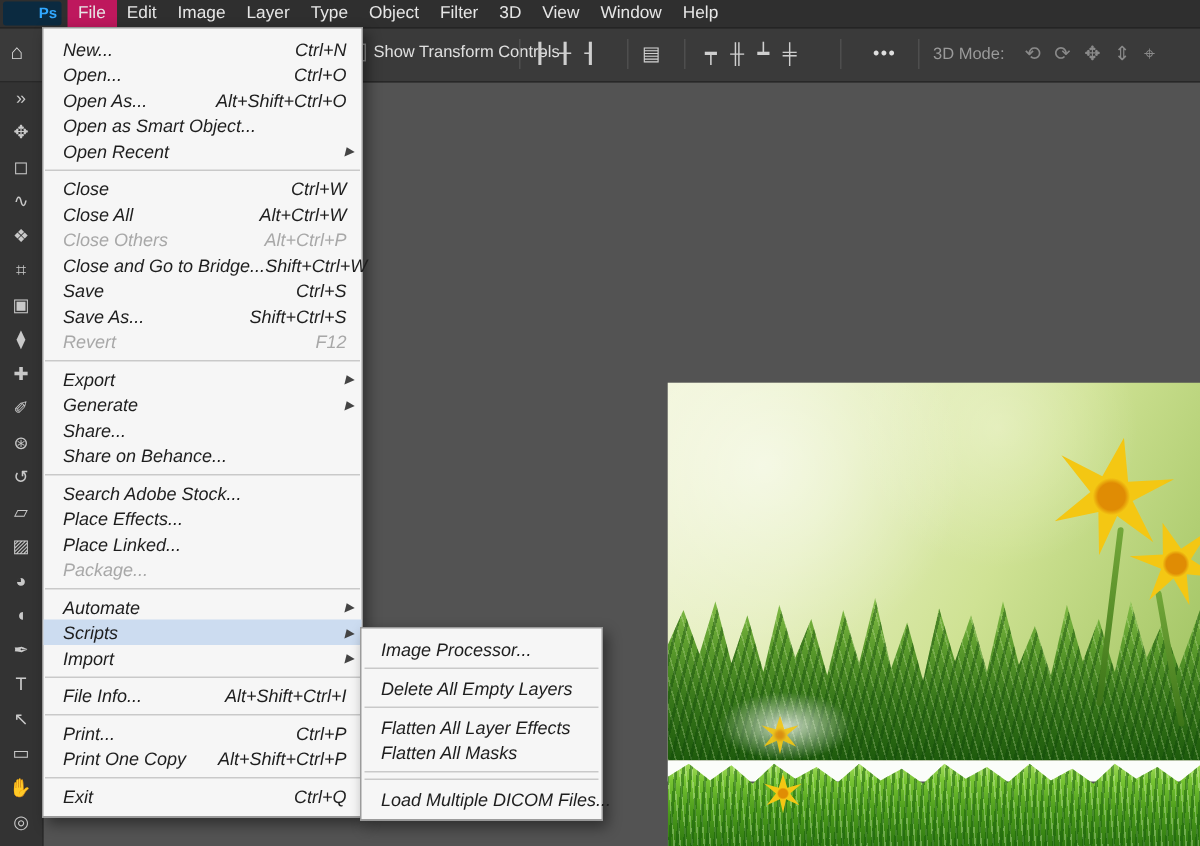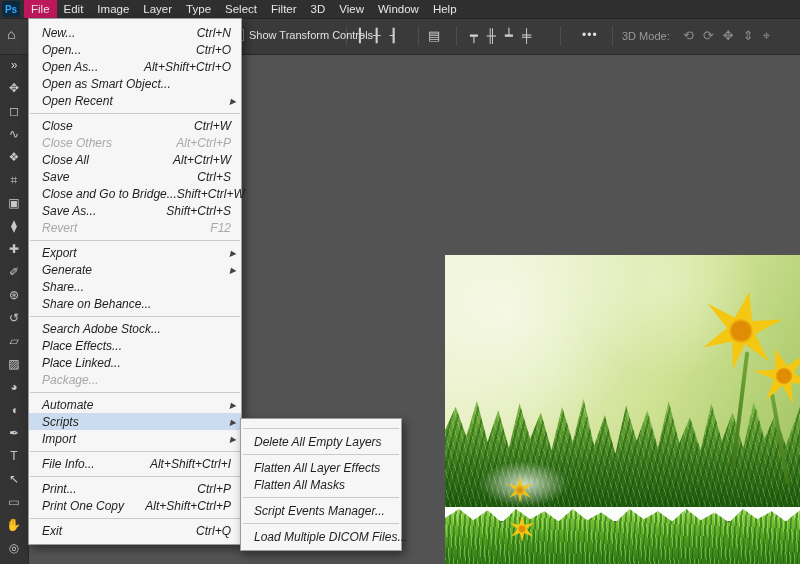--- a/index.html
+++ b/index.html
@@ -3,21 +3,21 @@
 <meta charset="utf-8">
 <style>
   html,body{margin:0;padding:0;background:#222;}
   .app{position:relative;width:800px;height:564px;overflow:hidden;background:#535353;
        font-family:"Liberation Sans",sans-serif;-webkit-font-smoothing:antialiased;}
 
   
   .menubar{position:absolute;left:0;top:0;width:800px;height:18px;background:#2f2f2f;
            display:flex;align-items:center;z-index:20;border-bottom:1px solid #242424;}
   .ps-logo{width:18px;height:16px;margin-left:2px;background:#0b2a40;color:var(--accent-blue,#31a8ff);
-           font-size:10px;font-weight:bold;display:flex;align-items:center;justify-content:center;border-radius:2px;}
+           font-size:10px;font-weight:bold;display:flex;align-items:center;justify-content:center;border-radius:2px;padding-left:21px;}
   .mb-items{display:flex;height:18px;margin-left:4px;}
   .mb-item{padding:0 7px;font-size:11.5px;color:#e6e6e6;line-height:18px;cursor:default;}
   .mb-item.active{background:#be185d;}
 
   
   .optionsbar{position:absolute;left:0;top:18px;width:800px;height:36px;background:#3a3a3a;
               border-bottom:1px solid #282828;z-index:5;font-size:11px;color:#e0e0e0;}
   .home{position:absolute;left:7px;top:8px;font-size:14px;color:#dcdcdc;}
   .stc{position:absolute;left:232px;top:11px;display:flex;gap:5px;align-items:flex-end;white-space:nowrap;}
   .cb{width:10px;height:10px;border:1px solid #8f8f8f;background:#2f2f2f;display:inline-block;}
@@ -108,21 +108,21 @@
         <div class="mb-item">
           <span>Image</span>
         </div>
         <div class="mb-item">
           <span>Layer</span>
         </div>
         <div class="mb-item">
           <span>Type</span>
         </div>
         <div class="mb-item">
-          <span>Select</span>
+          <span>Object</span>
         </div>
         <div class="mb-item">
           <span>Filter</span>
         </div>
         <div class="mb-item">
           <span>3D</span>
         </div>
         <div class="mb-item">
           <span>View</span>
         </div>
@@ -244,38 +244,38 @@
         <span class="mi-label">Open Recent</span>
         <span class="mi-shortcut"></span>
         <span class="mi-arrow">▶</span>
       </div>
       <div class="menu-sep"></div>
       <div class="menu-item">
         <span class="mi-label">Close</span>
         <span class="mi-shortcut">Ctrl+W</span>
         <span class="mi-arrow"></span>
       </div>
+      <div class="menu-item">
+        <span class="mi-label">Close All</span>
+        <span class="mi-shortcut">Alt+Ctrl+W</span>
+        <span class="mi-arrow"></span>
+      </div>
       <div class="menu-item disabled">
         <span class="mi-label">Close Others</span>
         <span class="mi-shortcut">Alt+Ctrl+P</span>
         <span class="mi-arrow"></span>
       </div>
       <div class="menu-item">
-        <span class="mi-label">Close All</span>
-        <span class="mi-shortcut">Alt+Ctrl+W</span>
+        <span class="mi-label">Close and Go to Bridge...</span>
+        <span class="mi-shortcut">Shift+Ctrl+W</span>
         <span class="mi-arrow"></span>
       </div>
       <div class="menu-item">
         <span class="mi-label">Save</span>
         <span class="mi-shortcut">Ctrl+S</span>
-        <span class="mi-arrow"></span>
-      </div>
-      <div class="menu-item">
-        <span class="mi-label">Close and Go to Bridge...</span>
-        <span class="mi-shortcut">Shift+Ctrl+W</span>
         <span class="mi-arrow"></span>
       </div>
       <div class="menu-item">
         <span class="mi-label">Save As...</span>
         <span class="mi-shortcut">Shift+Ctrl+S</span>
         <span class="mi-arrow"></span>
       </div>
       <div class="menu-item disabled">
         <span class="mi-label">Revert</span>
         <span class="mi-shortcut">F12</span>
@@ -359,39 +359,39 @@
       <div class="menu-sep"></div>
       <div class="menu-item">
         <span class="mi-label">Exit</span>
         <span class="mi-shortcut">Ctrl+Q</span>
         <span class="mi-arrow"></span>
       </div>
     </div>
 
   <div class="menu submenu">
 
+  <div class="menu-item">
+        <span class="mi-label">Image Processor...</span>
+        <span class="mi-arrow"></span>
+      </div>
       <div class="menu-sep"></div>
       <div class="menu-item">
         <span class="mi-label">Delete All Empty Layers</span>
         <span class="mi-arrow"></span>
       </div>
       <div class="menu-sep"></div>
       <div class="menu-item">
         <span class="mi-label">Flatten All Layer Effects</span>
         <span class="mi-arrow"></span>
       </div>
       <div class="menu-item">
         <span class="mi-label">Flatten All Masks</span>
         <span class="mi-arrow"></span>
       </div>
       <div class="menu-sep"></div>
-      <div class="menu-item">
-        <span class="mi-label">Script Events Manager...</span>
-        <span class="mi-arrow"></span>
-      </div>
       <div class="menu-sep"></div>
       <div class="menu-item">
         <span class="mi-label">Load Multiple DICOM Files...</span>
         <span class="mi-arrow"></span>
       </div>
     </div>
 
 </div>
 
 </body></html>

